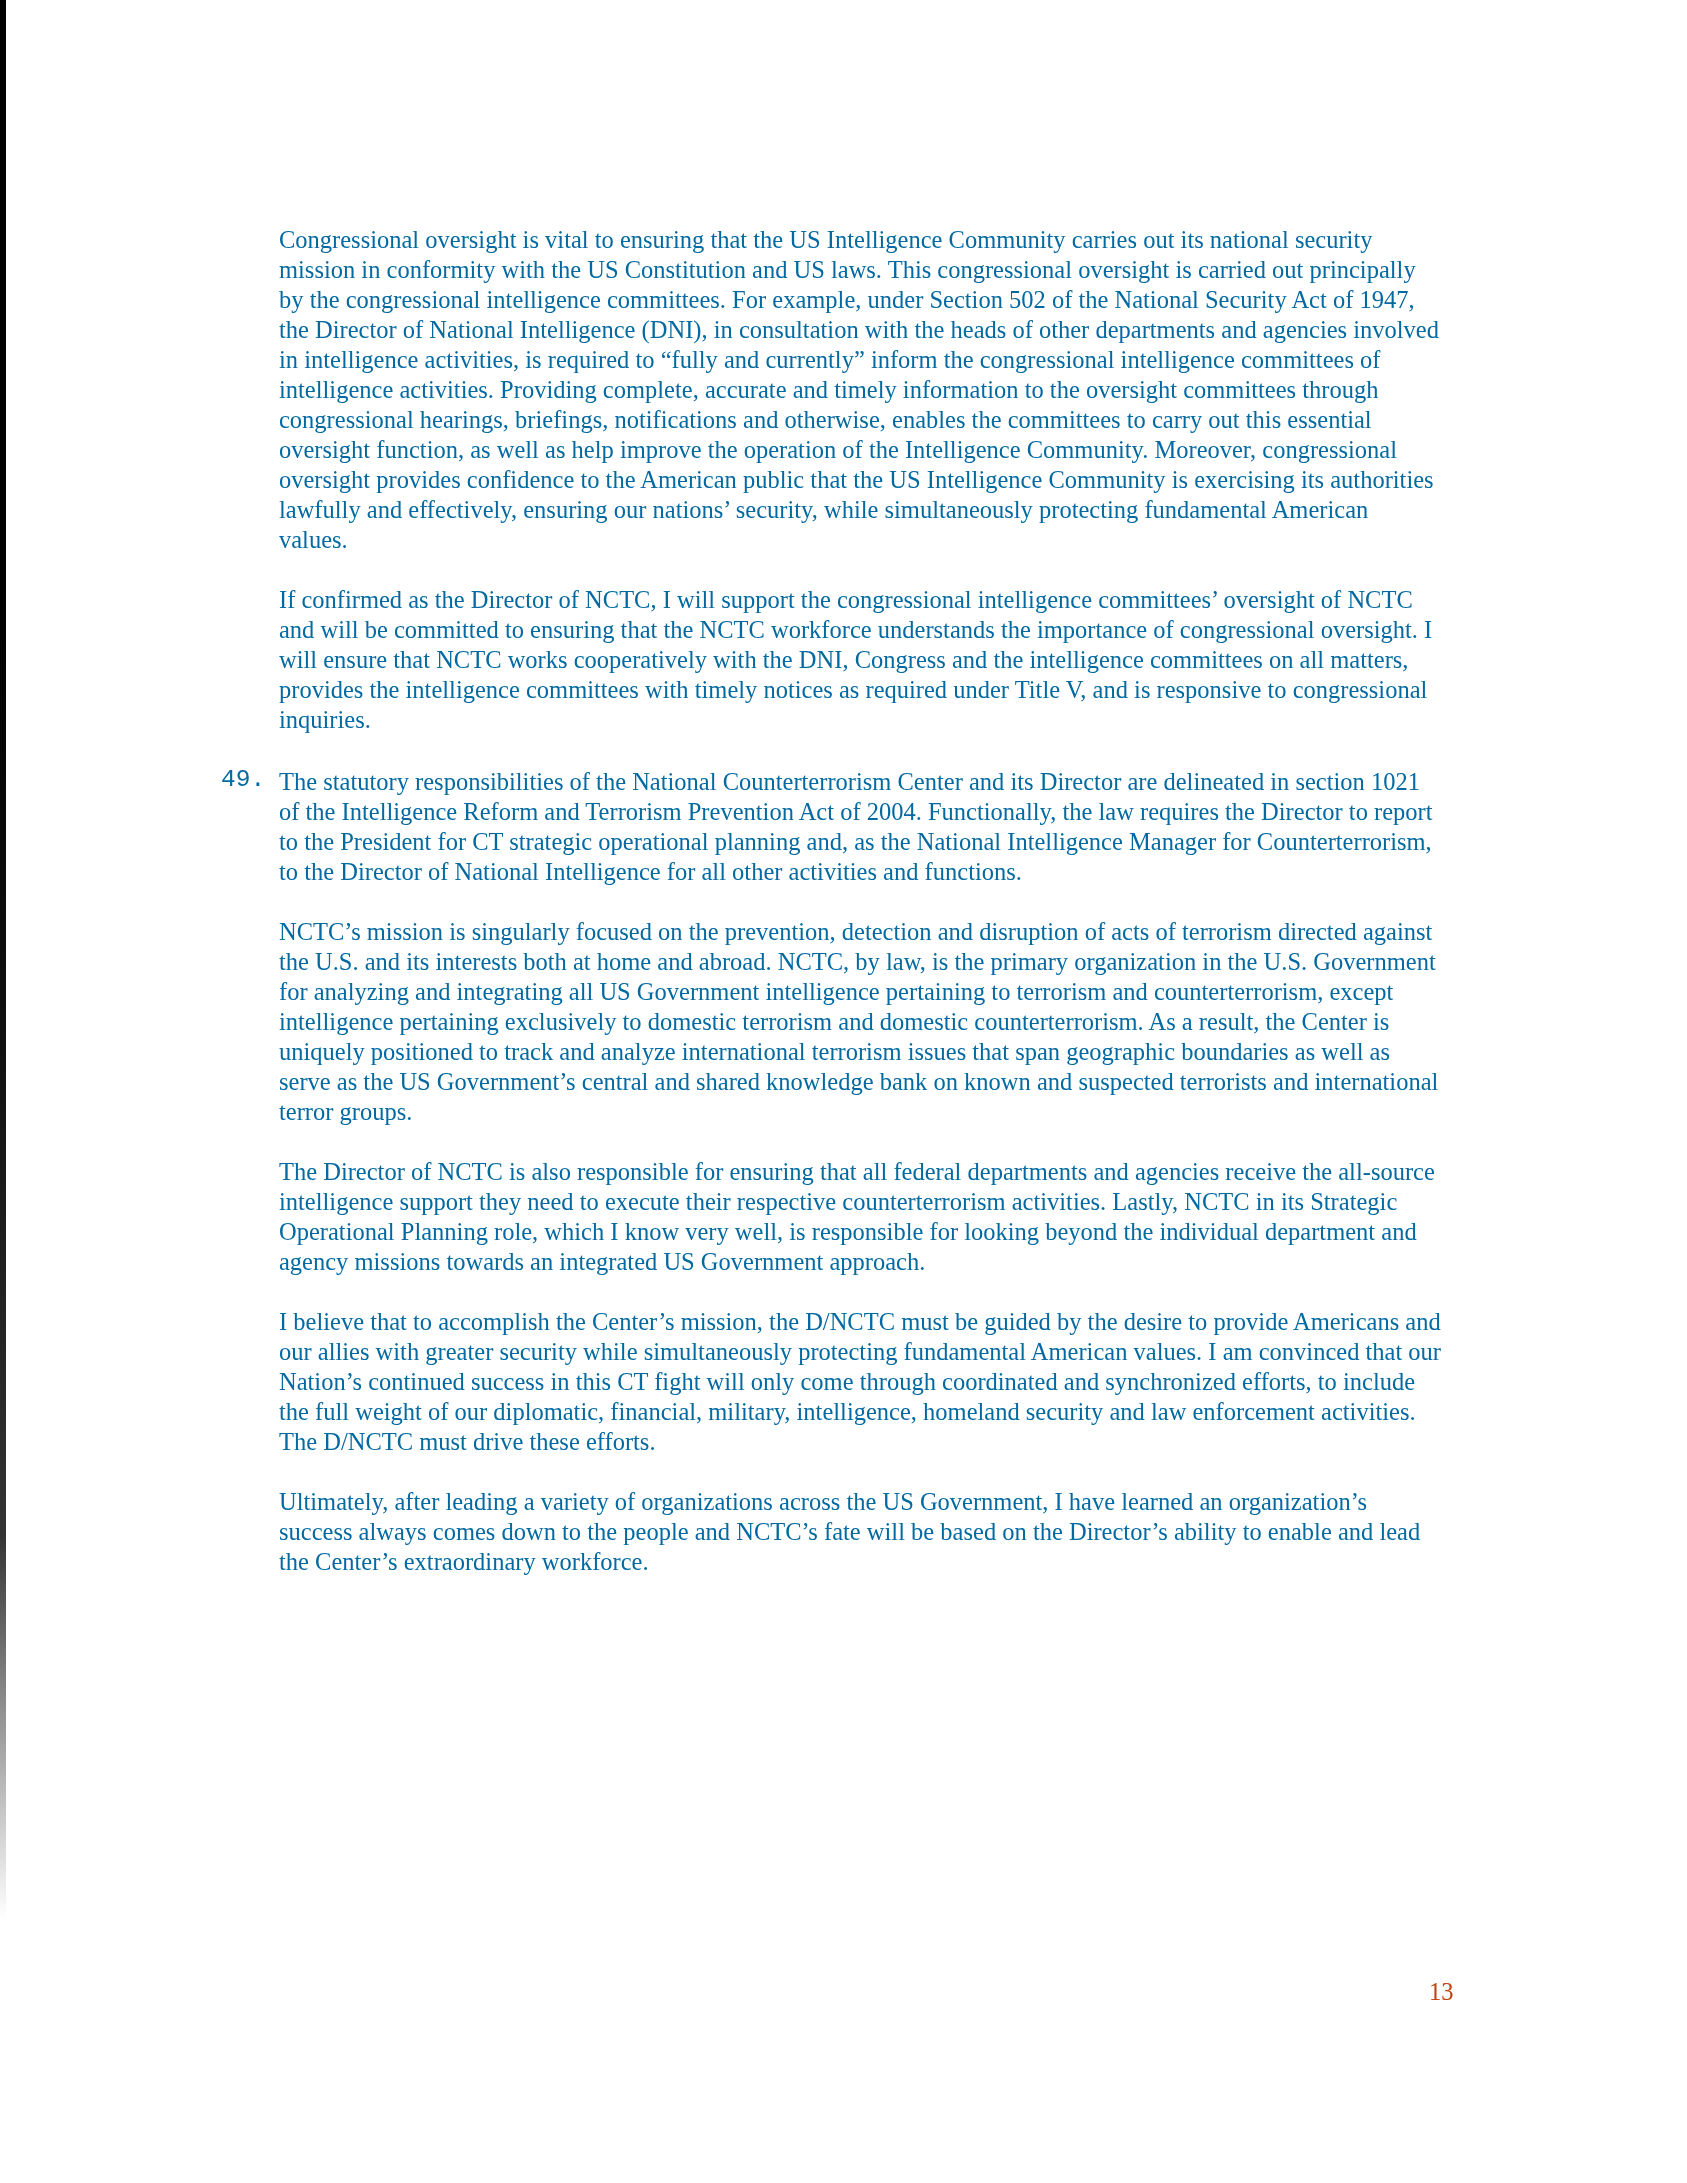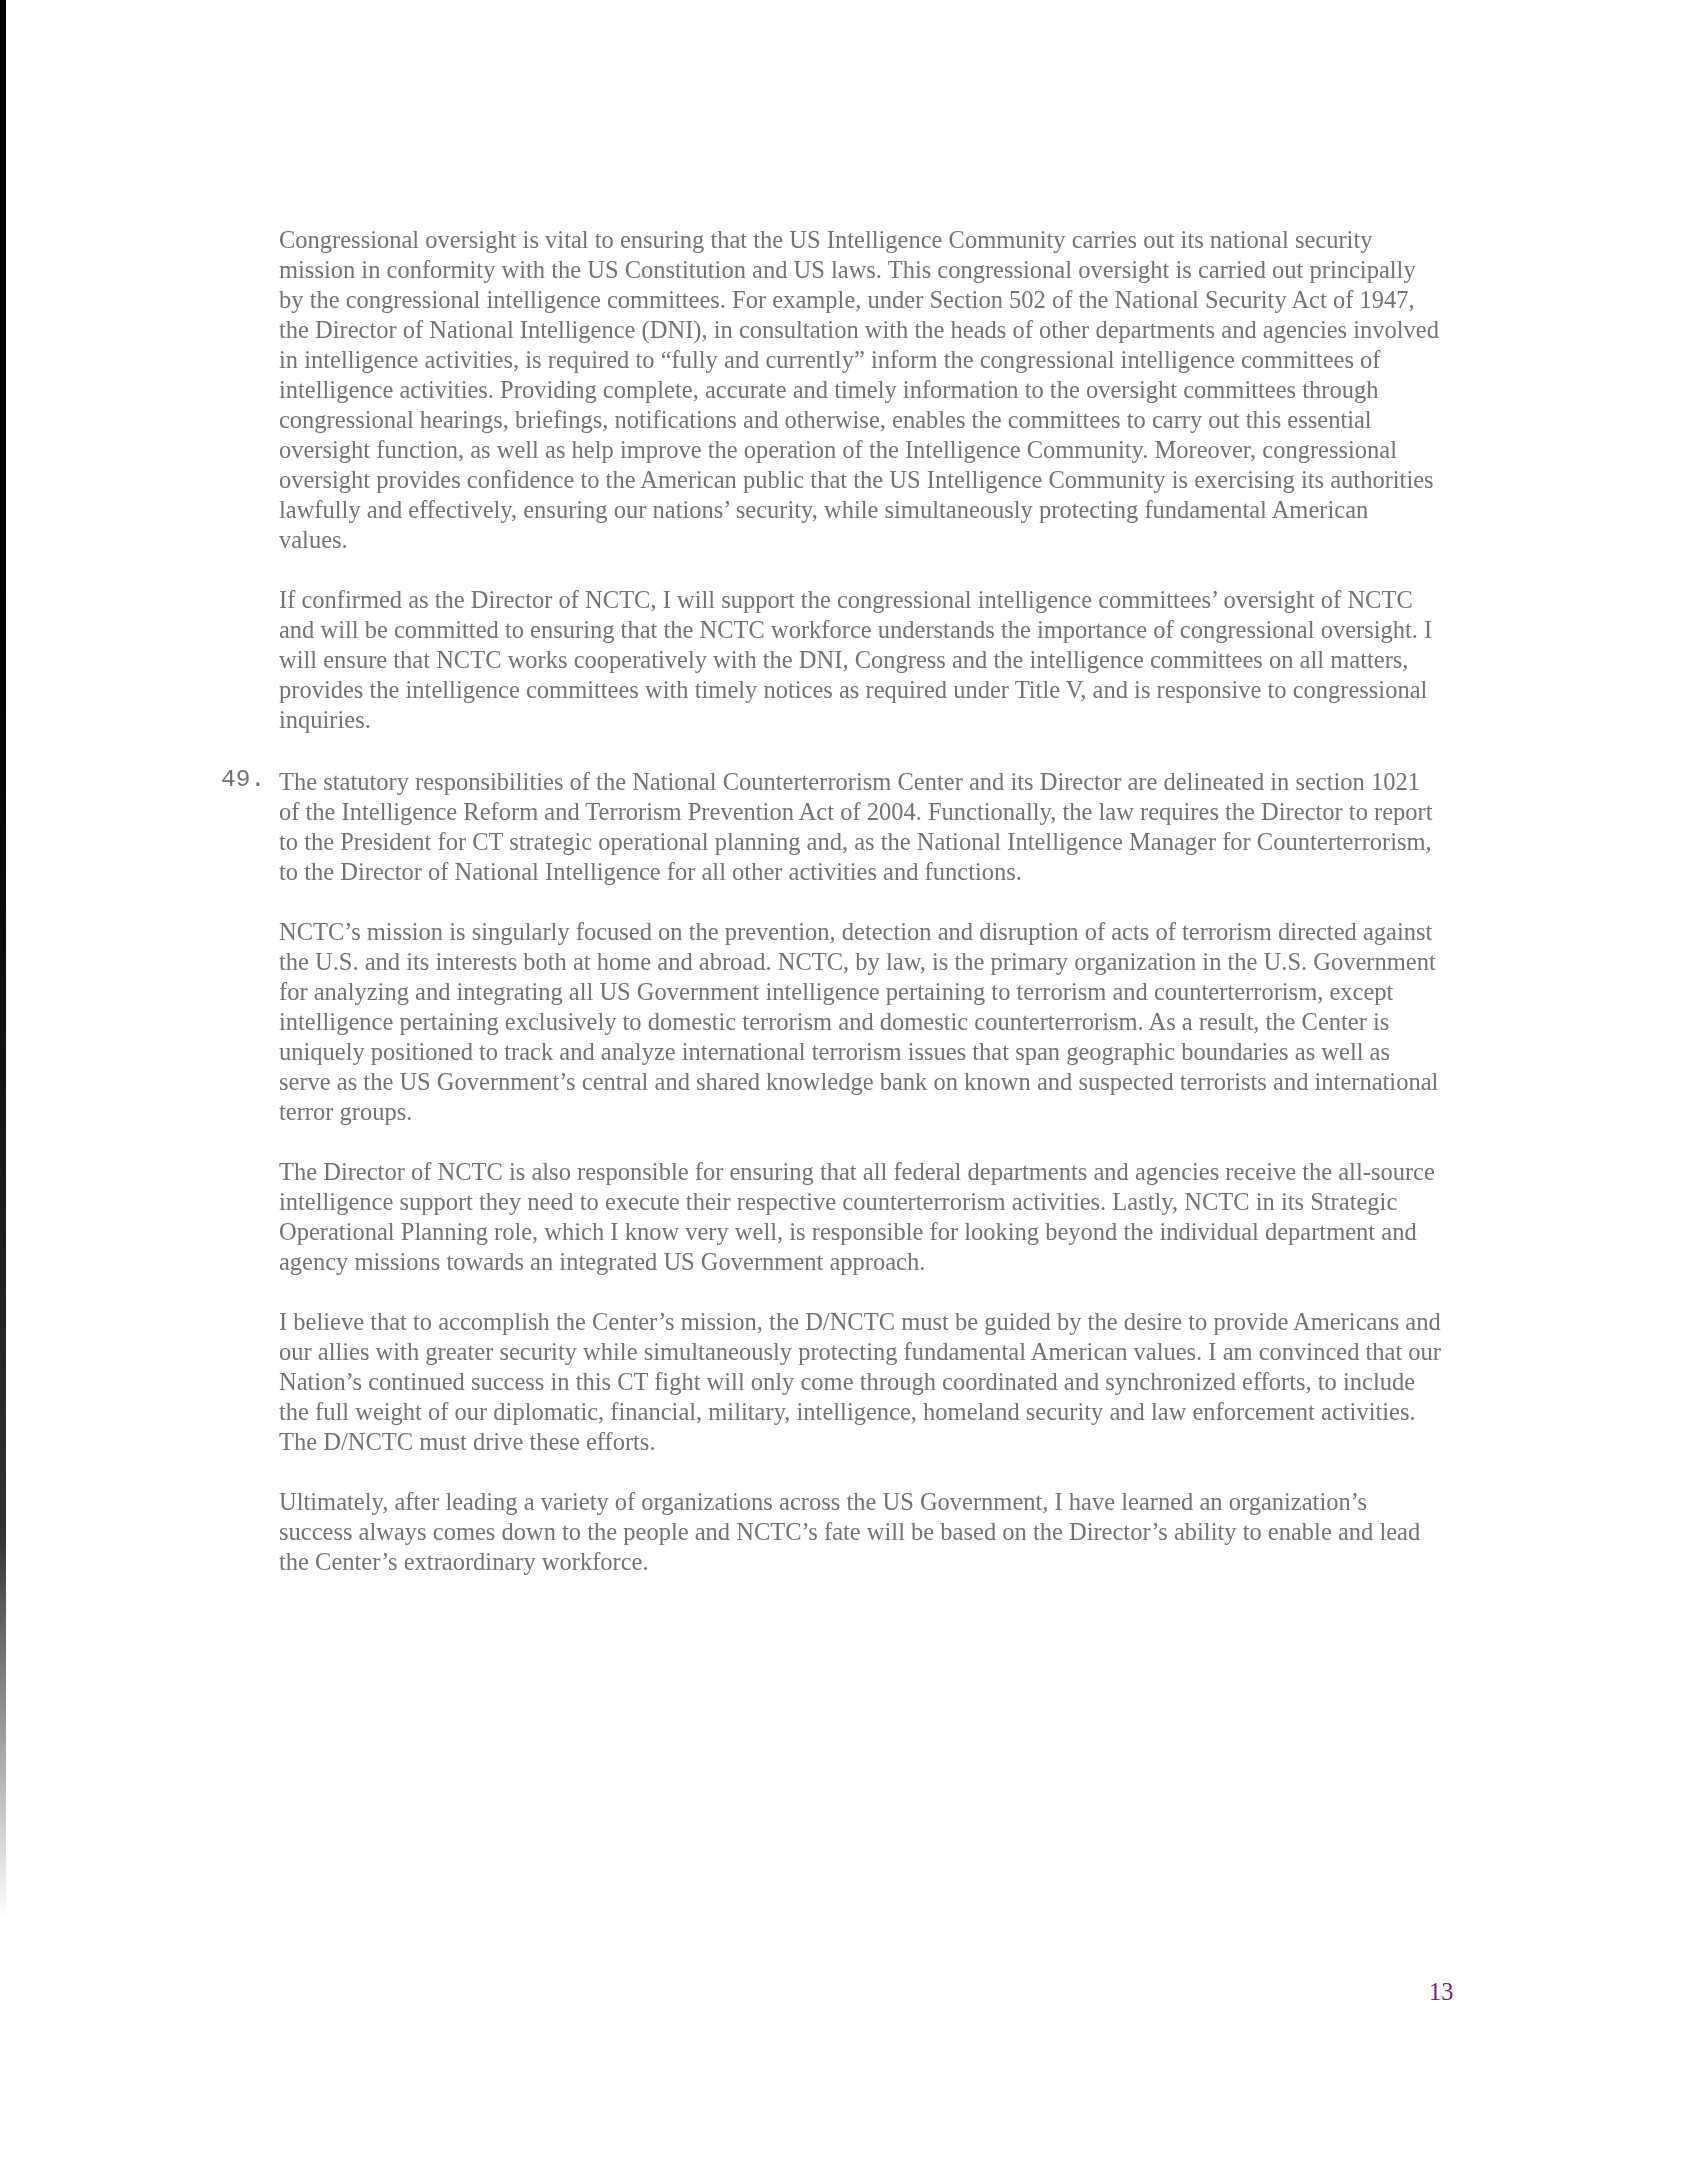--- a/index.html
+++ b/index.html
@@ -4,33 +4,33 @@
 <style>
   html, body { margin: 0; padding: 0; background: #ffffff; }
   body { width: 1687px; height: 2183px; position: relative; overflow: hidden; }
   .scan-edge {
     position: absolute; left: 0; top: 0; width: 6px; height: 1919px;
     background: linear-gradient(to bottom, #000 0%, #000 30%, #111 55%, #333 80%, rgba(0,0,0,0) 100%);
   }
   .page {
     position: absolute; left: 279px; top: 225px; width: 1164px;
     font-family: "Liberation Serif", "DejaVu Serif", serif;
-    font-size: 24.5px; line-height: 30px; color: #737373;
+    font-size: 24.5px; line-height: 30px; color: #0369a1;
   }
   .para { margin: 0 0 30px 0; }
   .question {
     position: relative; margin: 24px 0 32px 0; padding-left: 0;
     text-transform: none;
   }
   .q-num { position: absolute; left: -58px; top: 0; font-family: Liberation Mono, monospace; }
   .q-text b { font-weight: bold; }
   .page-number {
     position: absolute; left: 1429px; top: 1978px;
     font-family: "Liberation Serif", "DejaVu Serif", serif;
-    font-size: 24.5px; color: #701a75;
+    font-size: 24.5px; color: #c2410c;
   }
 </style>
 </head>
 <body>
 
 <div class="scan-edge"></div>
 
 <div class="page">
   <p class="para">Congressional oversight is vital to ensuring that the US Intelligence Community carries out its national security mission in conformity with the US Constitution and US laws.  This congressional oversight is carried out principally by the congressional intelligence committees.  For example, under Section 502 of the National Security Act of 1947, the Director of National Intelligence (DNI), in consultation with the heads of other departments and agencies involved in intelligence activities, is required to “fully and currently” inform the congressional intelligence committees of intelligence activities.  Providing complete, accurate and timely information to the oversight committees through congressional hearings, briefings, notifications and otherwise, enables the committees to carry out this essential oversight function, as well as help improve the operation of the Intelligence Community.  Moreover, congressional oversight provides confidence to the American public that the US Intelligence Community is exercising its authorities lawfully and effectively, ensuring our nations’ security, while simultaneously protecting fundamental American values.</p>
   <p class="para">If confirmed as the Director of NCTC, I will support the congressional intelligence committees’ oversight of NCTC and will be committed to ensuring that the NCTC workforce understands the importance of congressional oversight.  I will ensure that NCTC works cooperatively with the DNI, Congress and the intelligence committees on all matters, provides the intelligence committees with timely notices as required under Title V, and is responsive to congressional inquiries.</p>

